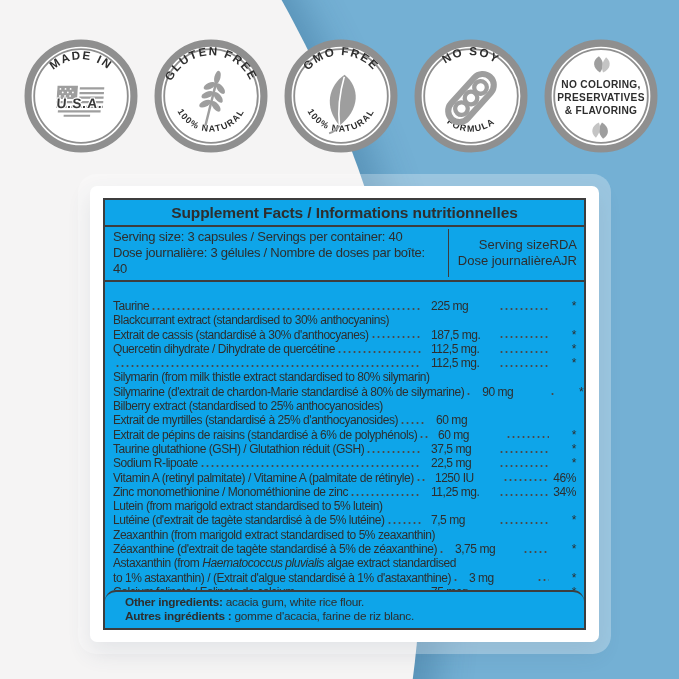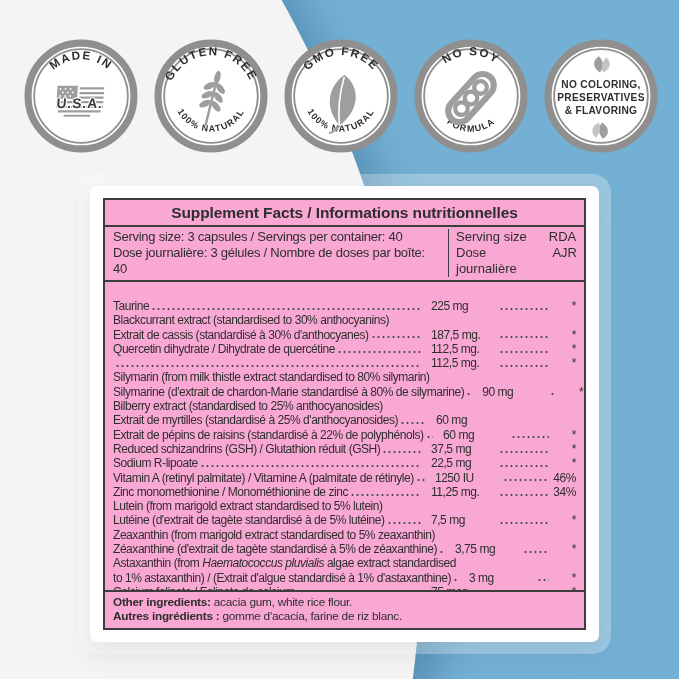--- a/index.html
+++ b/index.html
@@ -28,45 +28,45 @@
   .usa-text{font-size:13.5px;font-weight:bold;fill:#3a3a3a;stroke:#ffffff;stroke-width:2.2px;paint-order:stroke;letter-spacing:1px;text-anchor:middle;}
   
   .card{
     position:absolute;left:90px;top:186px;width:509px;height:456px;
     background:#ffffff;border-radius:7px;
     box-shadow:0 0 0 12px rgba(255,255,255,0.28), 0 10px 22px rgba(70,90,110,0.16);
   }
   .table{
     position:absolute;left:13px;top:12px;right:13px;bottom:12px;
     border:2px solid var(--border);display:flex;flex-direction:column;
-    color:var(--label_text);background:#f9a8d4;
+    color:var(--label_text);background:#0ea5e9;
   }
   .title{
     text-align:center;font-weight:bold;font-size:15.5px;
     padding:4px 0 3px;border-bottom:2px solid var(--border);letter-spacing:-0.1px;
   }
   .serving{display:flex;border-bottom:2px solid var(--border);font-size:13px;line-height:16px;padding:2px 0 3px;}
   .serving-left{flex:1;padding:0 8px;letter-spacing:-0.25px;}
   .serving-right{width:136px;border-left:1.5px solid var(--border);padding:0 7px;display:flex;flex-direction:column;justify-content:center;}
-  .sr-line{display:flex;justify-content:flex-start;gap:22px;}
+  .sr-line{display:flex;justify-content:flex-end;}
   .rows{flex:1;padding:17px 8px 4px;font-size:12px;line-height:14.3px;letter-spacing:-0.45px;overflow:hidden;}
   .line{display:flex;align-items:baseline;}
   .seg{white-space:pre;}
   .it{font-style:italic;}
   .dots{
     flex:1 1 10px;min-width:6px;align-self:stretch;margin:0 3px 0 2px;
     background-image:radial-gradient(circle,#4a4a4a 1px,rgba(0,0,0,0) 1.18px);
     background-size:5px 4px;background-repeat:repeat-x;
     background-position:left bottom 2.6px;
   }
   .fixed{flex:0 1 50px;}
   .value{flex:0 1 auto;min-width:66px;white-space:nowrap;margin-left:7px;}
   .spacer{flex:0 0 74px;}
   .rda{flex:0 0 24px;text-align:right;white-space:nowrap;}
-  .other{border-top:2px solid var(--border);padding:3px 8px 4px;font-size:11.8px;line-height:14.6px;letter-spacing:-0.25px;}
+  .other{border-top:2px solid var(--border);padding:3px 20px 4px;font-size:11.8px;line-height:14.6px;letter-spacing:-0.25px;border-radius:11px;}
   .other b{font-weight:bold;}
 </style>
 </head>
 <body>
 
 <div class="white-blob"></div>
 
 <svg class="badge" style="left:24px" viewBox="0 0 112 112">
   <circle class="ring-outer" cx="56" cy="56" r="52"></circle>
   <circle class="ring-inner" cx="56" cy="56" r="46"></circle>
@@ -221,28 +221,28 @@
         <div class="line">
           <span class="seg">Bilberry extract (standardised to 25% anthocyanosides)</span>
         </div>
         <div class="line">
           <span class="seg">Extrait de myrtilles (standardisé à 25% d'anthocyanosides)</span>
           <span class="dots"></span>
           <span class="value">60 mg</span>
           <span class="spacer"></span>
         </div>
         <div class="line">
-          <span class="seg">Extrait de pépins de raisins (standardisé à 22% de polyphénols)</span>
+          <span class="seg">Extrait de pépins de raisins (standardisé à 6% de polyphénols)</span>
           <span class="dots"></span>
           <span class="value">60 mg</span>
           <span class="dots fixed"></span>
           <span class="rda">*</span>
         </div>
         <div class="line">
-          <span class="seg">Reduced schizandrins (GSH) / Glutathion réduit (GSH)</span>
+          <span class="seg">Taurine glutathione (GSH) / Glutathion réduit (GSH)</span>
           <span class="dots"></span>
           <span class="value">37,5 mg</span>
           <span class="dots fixed"></span>
           <span class="rda">*</span>
         </div>
         <div class="line">
           <span class="seg">Sodium R-lipoate</span>
           <span class="dots"></span>
           <span class="value">22,5 mg</span>
           <span class="dots fixed"></span>

